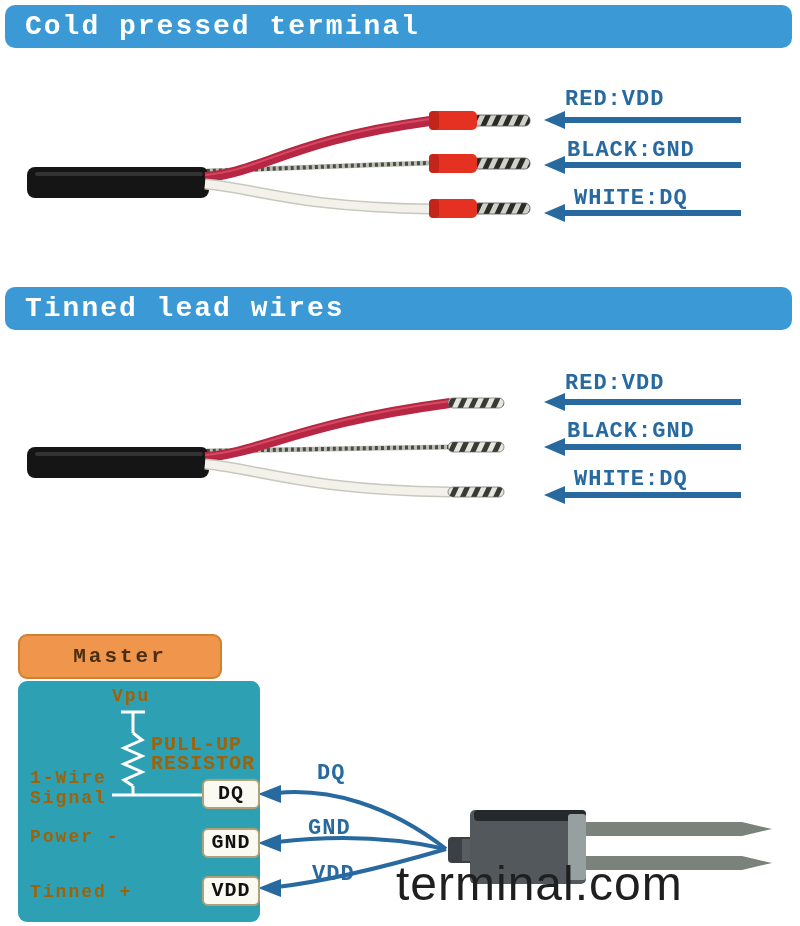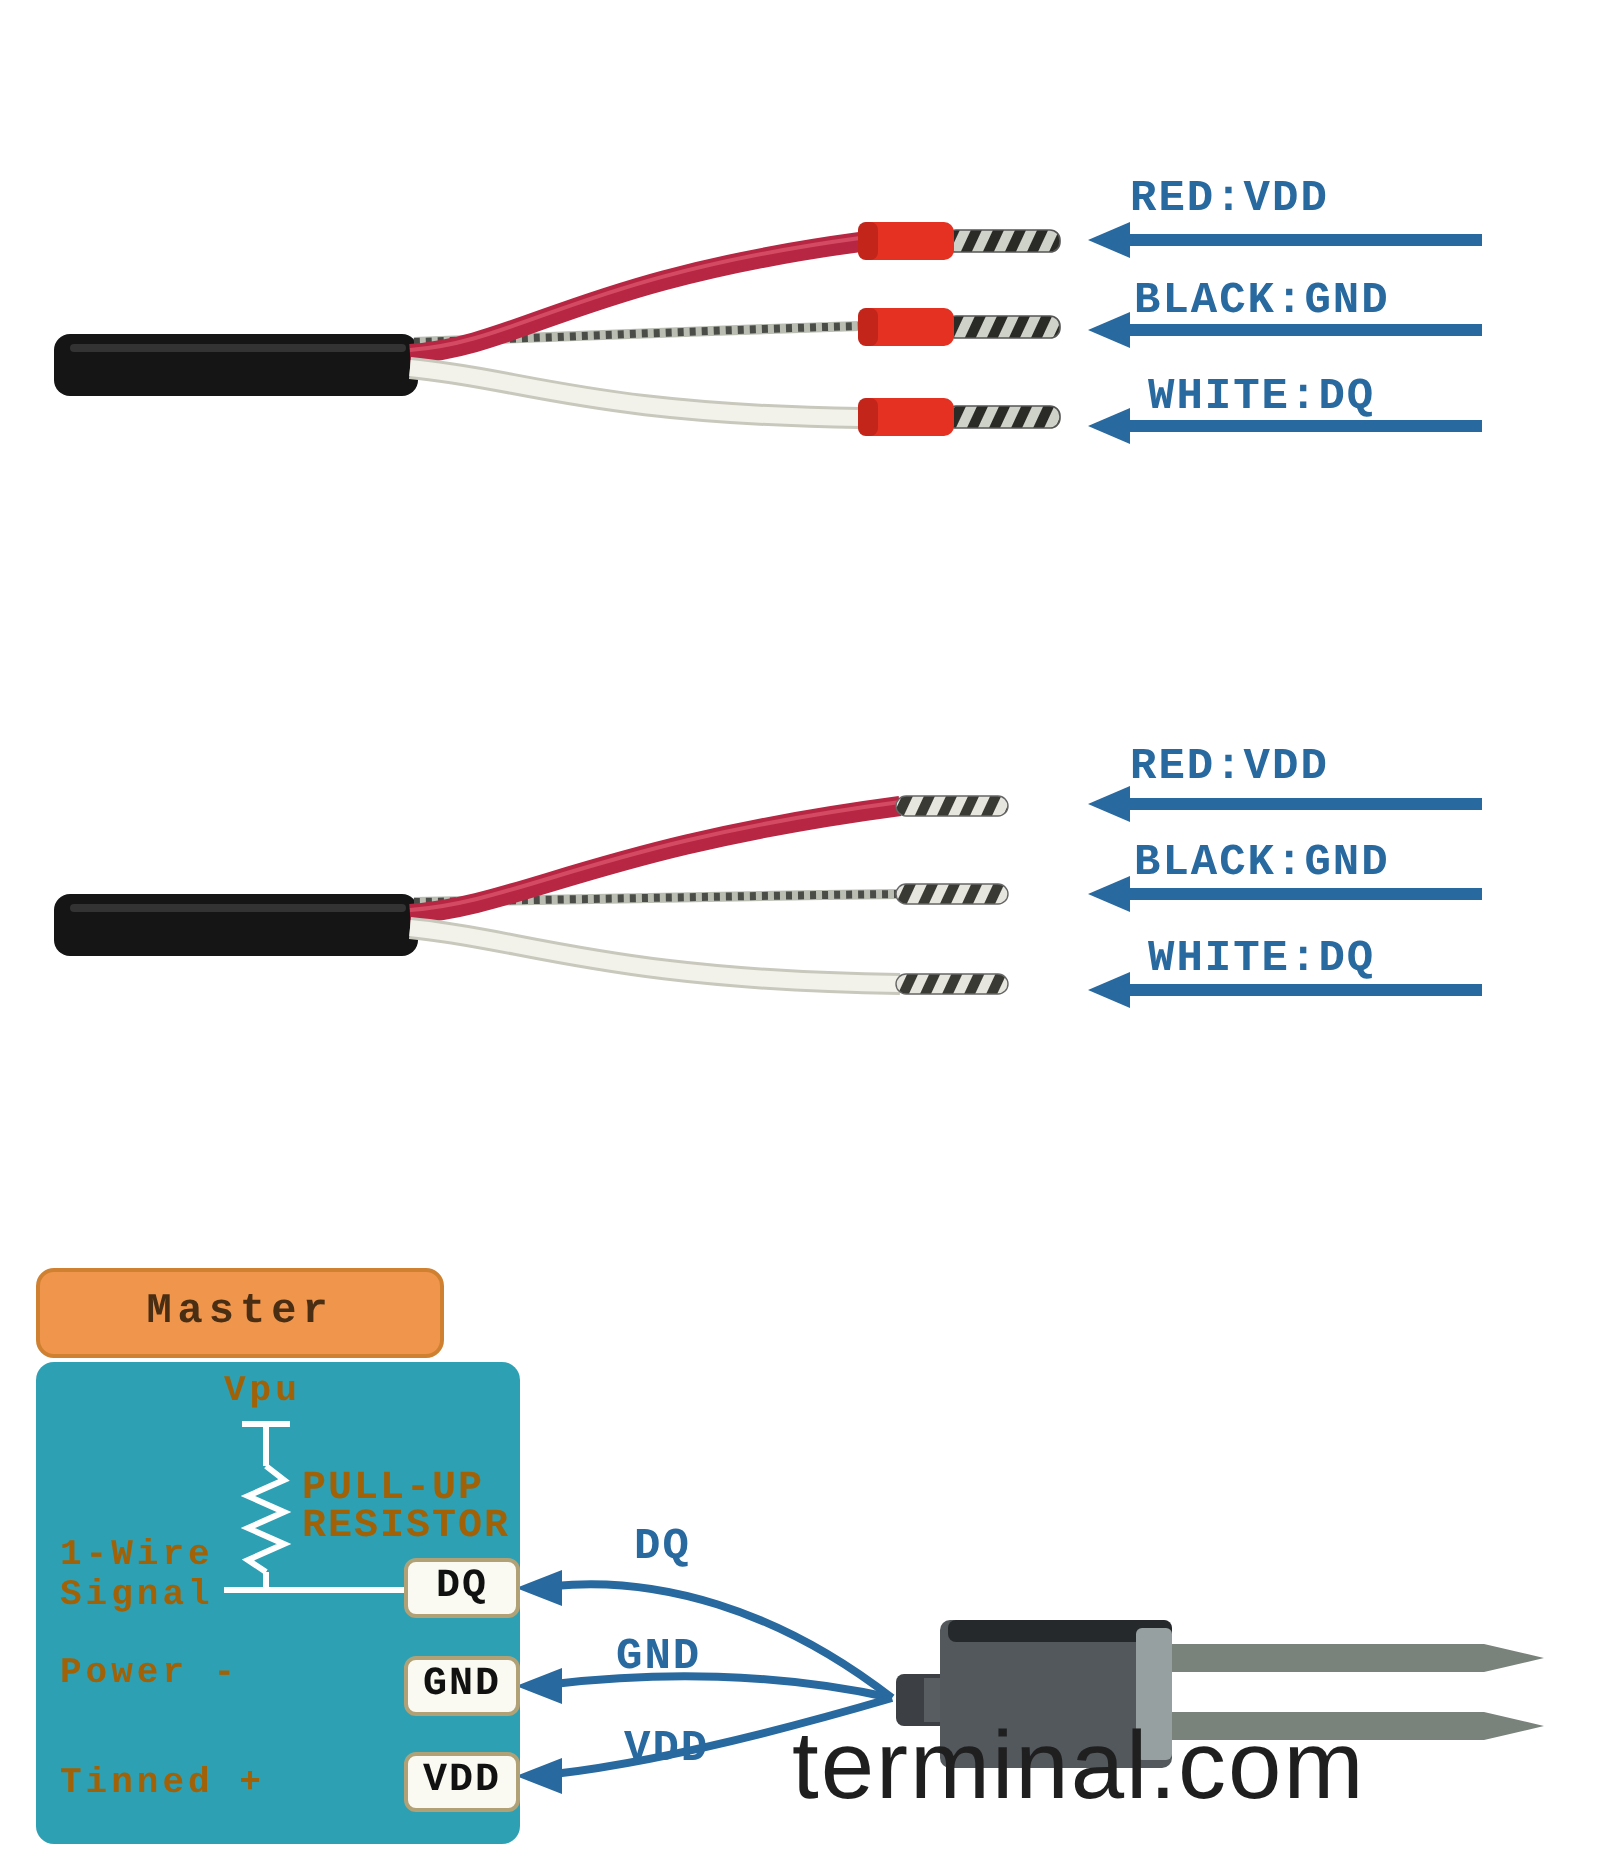--- a/index.html
+++ b/index.html
@@ -46,20 +46,23 @@
                letter-spacing:1px;}
   .watermark{position:absolute;left:396px;top:856px;color:#1f1f1f;
              font:48px var(--sans);letter-spacing:1px;white-space:nowrap;}
   .bottom-svg{position:absolute;left:0;top:630px;width:800px;height:296px;}
 </style>
 </head>
 <body>
 
 <div class="page">
 
+  <div class="hbar" style="top:5px">
+    <span>Cold pressed terminal</span>
+  </div>
 
   <svg class="cable-svg" style="top:85px" viewBox="0 0 510 150">
     <defs>
       <pattern id="tw1" width="10" height="14" patternUnits="userSpaceOnUse" patternTransform="rotate(25)">
         <rect width="10" height="14" fill="#cfd2c9"></rect>
         <rect width="5" height="14" fill="#2a2a26"></rect>
       </pattern>
     </defs>
 
     <rect x="2" y="82" width="182" height="31" rx="8" fill="#151515"></rect>
@@ -99,20 +102,23 @@
       <i class="head"></i>
       <i class="bar"></i>
     </div>
 
   <div class="wl-text" style="left:574px;top:188px">WHITE:DQ</div>
   <div class="wl-arrow" style="left:544px;top:204px">
       <i class="head"></i>
       <i class="bar"></i>
     </div>
 
+  <div class="hbar" style="top:287px">
+    <span>Tinned lead wires</span>
+  </div>
 
   <svg class="cable-svg" style="top:365px" viewBox="0 0 510 150">
     <defs>
       <pattern id="tw2" width="10" height="14" patternUnits="userSpaceOnUse" patternTransform="rotate(25)">
         <rect width="10" height="14" fill="#e6e6de"></rect>
         <rect width="5" height="14" fill="#3a3a34"></rect>
       </pattern>
     </defs>
     <rect x="2" y="82" width="182" height="31" rx="8" fill="#151515"></rect>
     <rect x="10" y="87" width="168" height="4" rx="2" fill="#333333"></rect>

